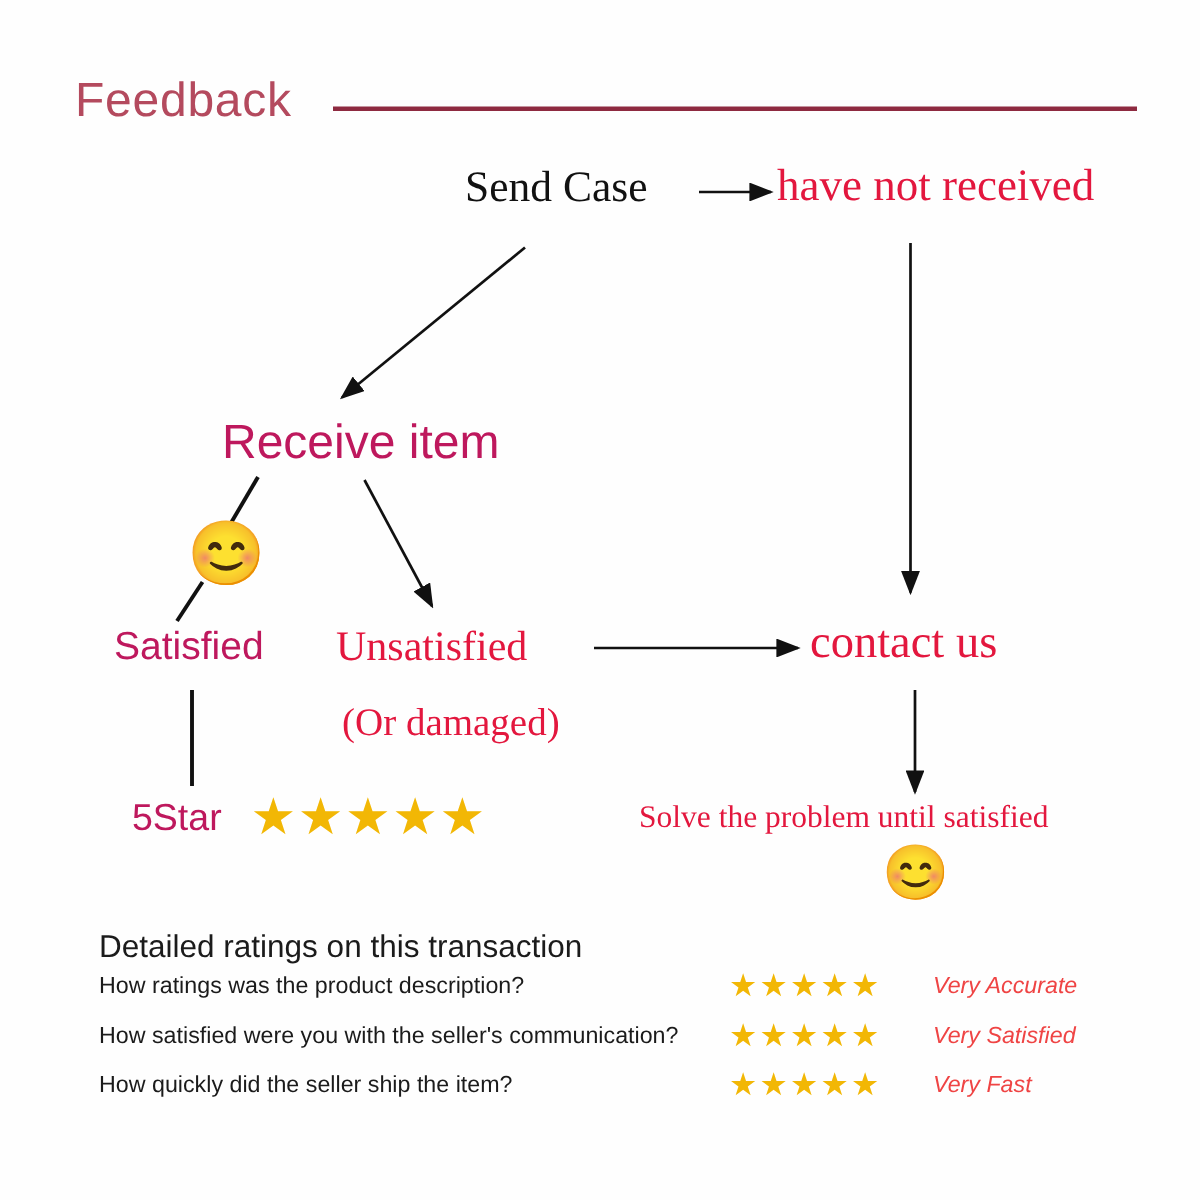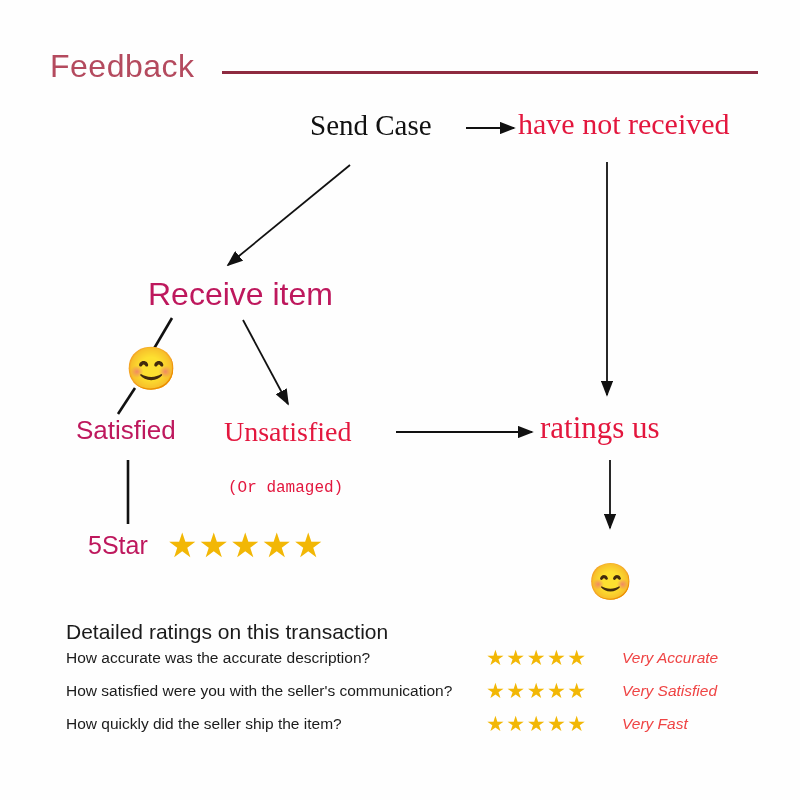--- a/index.html
+++ b/index.html
@@ -61,21 +61,21 @@
   .sans-black {
     font-family: "Liberation Sans", sans-serif;
     color: #be185d;
   }
 
   #node-send-case   { left: 310px; top: 110px; font-size: 29px; }
   #node-have-not    { left: 518px; top: 108px; font-size: 30px; }
   #node-receive     { left: 148px; top: 278px; font-size: 32px; }
   #node-satisfied   { left: 76px;  top: 417px; font-size: 26px; }
   #node-unsat       { left: 224px; top: 417px; font-size: 28px; }
-  #node-unsat-sub   { left: 228px; top: 480px; font-size: 16px; font-family: Liberation Mono, monospace; }
+  #node-unsat-sub   { left: 228px; top: 468px; font-size: 26px; }
   #node-contact     { left: 540px; top: 412px; font-size: 31px; }
   #node-solve       { left: 426px; top: 533px; font-size: 21px; }
 
   #node-5star-label { left: 88px; top: 532px; font-size: 25px; }
 
   
   .emoji {
     position: absolute;
     line-height: 1;
     user-select: none;
@@ -184,34 +184,35 @@
   <div class="node sans-black" id="node-receive">Receive item</div>
 
   <div class="emoji" id="emoji-satisfied">😊</div>
 
   <div class="node sans-black" id="node-satisfied">Satisfied</div>
 
   <div class="node serif-red" id="node-unsat">Unsatisfied</div>
 
   <div class="node serif-red" id="node-unsat-sub">(Or damaged)</div>
 
-  <div class="node serif-red" id="node-contact">ratings us</div>
-
+  <div class="node serif-red" id="node-contact">contact us</div>
+
+  <div class="node serif-red" id="node-solve">Solve the problem until satisfied</div>
 
   <div class="emoji" id="emoji-solved">😊</div>
 
   <div class="node sans-black" id="node-5star-label">5Star</div>
 
   <div class="stars" id="stars-5star">★★★★★</div>
 
   <div id="ratings-block">
     <div id="ratings-heading">Detailed ratings on this transaction</div>
 
     <div class="rating-row">
-      <div class="rating-question">How accurate was the accurate description?</div>
+      <div class="rating-question">How ratings was the product description?</div>
       <div class="rating-stars">★★★★★</div>
       <div class="rating-label">Very Accurate</div>
     </div>
 
     <div class="rating-row">
       <div class="rating-question">How satisfied were you with the seller's communication?</div>
       <div class="rating-stars">★★★★★</div>
       <div class="rating-label">Very Satisfied</div>
     </div>
 

